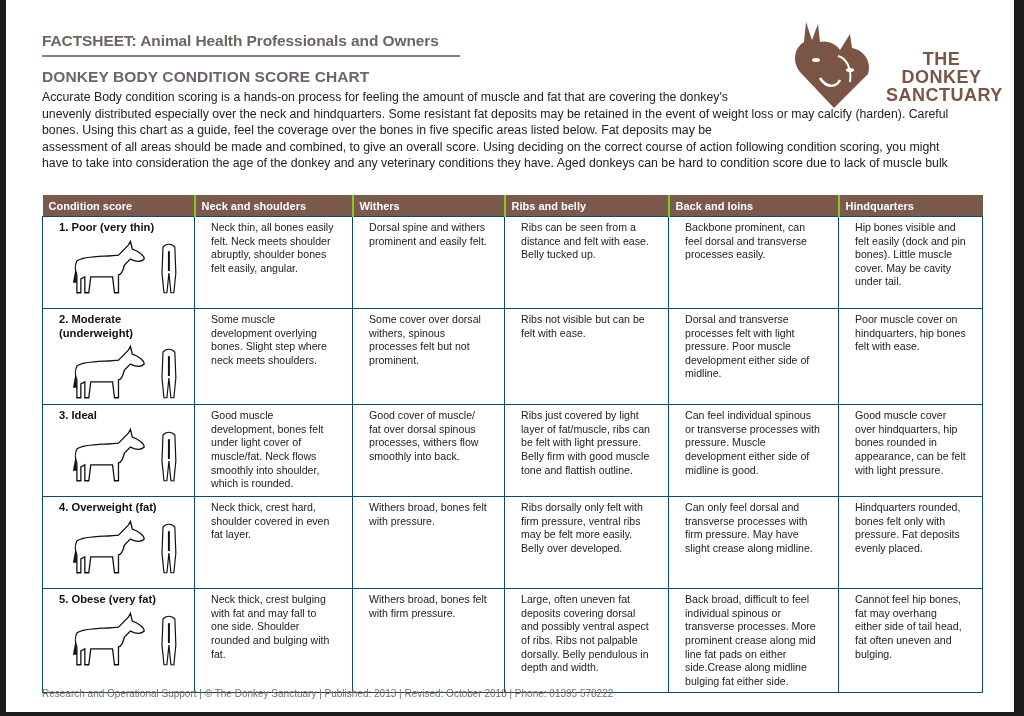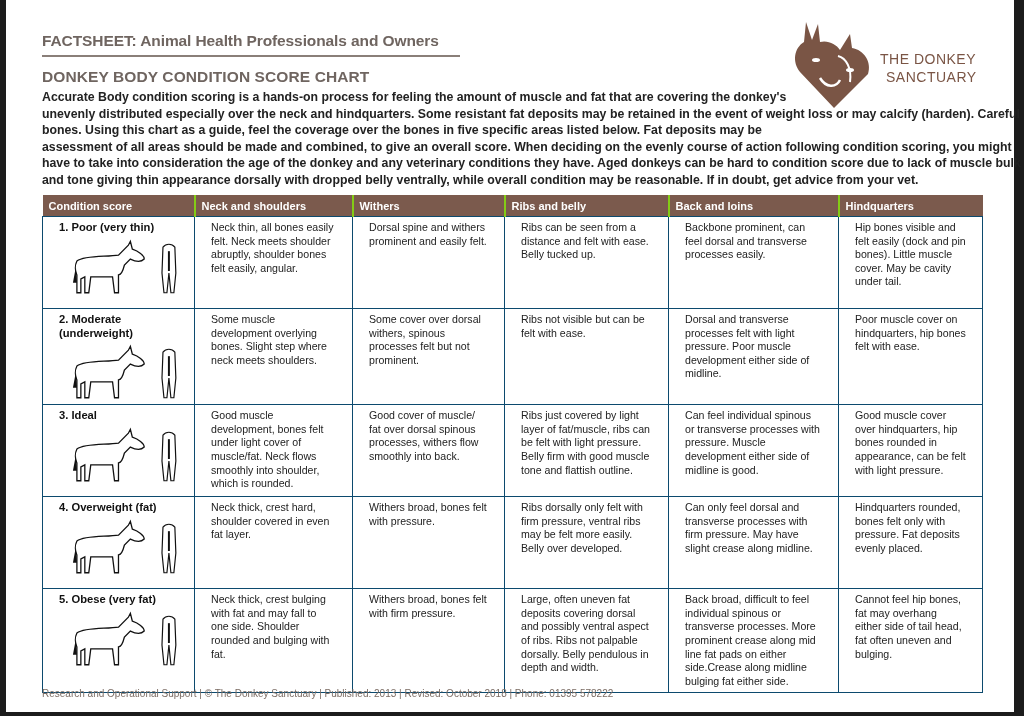--- a/index.html
+++ b/index.html
@@ -2,23 +2,23 @@
 <html><head>
 <meta charset="utf-8">
 <style>
   html,body{margin:0;padding:0;}
   body{width:1024px;height:716px;background:#1c1c1c;position:relative;overflow:hidden;font-family:"Liberation Sans",sans-serif;}
   .page{position:absolute;left:6px;top:0;width:1008px;height:712px;background:#ffffff;}
   .kicker{position:absolute;left:36px;top:32px;font-size:15.5px;font-weight:bold;color:#6f6560;letter-spacing:-0.1px;}
   .kicker-rule{position:absolute;left:36px;top:55px;width:418px;height:2px;background:#8a7f79;}
   .title{position:absolute;left:36px;top:68px;font-size:15.5px;font-weight:bold;color:#6f6560;letter-spacing:0.1px;}
   .intro{position:absolute;left:36px;top:89px;width:950px;font-size:12.3px;line-height:16.6px;color:#222;}
-  .intro .l{display:block;white-space:nowrap;font-weight:bold;}
+  .intro .l{display:block;white-space:nowrap;}
   .logo{position:absolute;left:786px;top:18px;width:210px;height:92px;}
-  .logo-text{position:absolute;left:88px;top:32px;font-size:14px;font-weight:normal;color:#7a5545;line-height:18px;letter-spacing:0.5px;}
+  .logo-text{position:absolute;left:88px;top:32px;font-size:18px;font-weight:bold;color:#7a5545;line-height:18px;letter-spacing:0.5px;text-align:center;}
   table.chart{position:absolute;left:36px;top:195px;width:940px;border-collapse:collapse;table-layout:fixed;}
   table.chart th{background:#7b5a4d;color:#fff;font-size:11px;text-align:left;padding:3px 6px;height:15px;border-left:2px solid #84cc16;font-weight:bold;}
   table.chart th:first-child{border-left:none;}
   table.chart td{border:1px solid #0c4a6e;vertical-align:top;font-size:10.6px;line-height:13.6px;color:#222;padding:4px 16px;}
   table.chart tr.row td{height:83px;}
   .score-label{font-weight:bold;font-size:11.2px;color:#111;display:block;}
   .pics{display:flex;align-items:flex-end;gap:10px;margin-top:4px;margin-left:8px;}
   .footer{position:absolute;left:36px;top:688px;font-size:10px;color:#7b6c64;}
 </style>
 </head>
@@ -40,23 +40,22 @@
     <div class="logo-text">
       <div>THE DONKEY</div>
       <div style="margin-left:6px">SANCTUARY</div>
     </div>
   </div>
 
   <div class="intro">
     <span class="l">Accurate Body condition scoring is a hands-on process for feeling the amount of muscle and fat that are covering the donkey's</span>
     <span class="l">unevenly distributed especially over the neck and hindquarters. Some resistant fat deposits may be retained in the event of weight loss or may calcify (harden). Careful</span>
     <span class="l">bones. Using this chart as a guide, feel the coverage over the bones in five specific areas listed below. Fat deposits may be</span>
-    <span class="l">assessment of all areas should be made and combined, to give an overall score. When deciding on the evenly course of action following condition scoring, you might</span>
+    <span class="l">assessment of all areas should be made and combined, to give an overall score. Using deciding on the correct course of action following condition scoring, you might</span>
     <span class="l">have to take into consideration the age of the donkey and any veterinary conditions they have. Aged donkeys can be hard to condition score due to lack of muscle bulk</span>
-    <span class="l">and tone giving thin appearance dorsally with dropped belly ventrally, while overall condition may be reasonable. If in doubt, get advice from your vet.</span>
   </div>
 
   <table class="chart">
     <colgroup>
       <col style="width:152px">
         <col style="width:158px">
         <col style="width:152px">
         <col style="width:164px">
         <col style="width:170px">
         <col style="width:144px">

